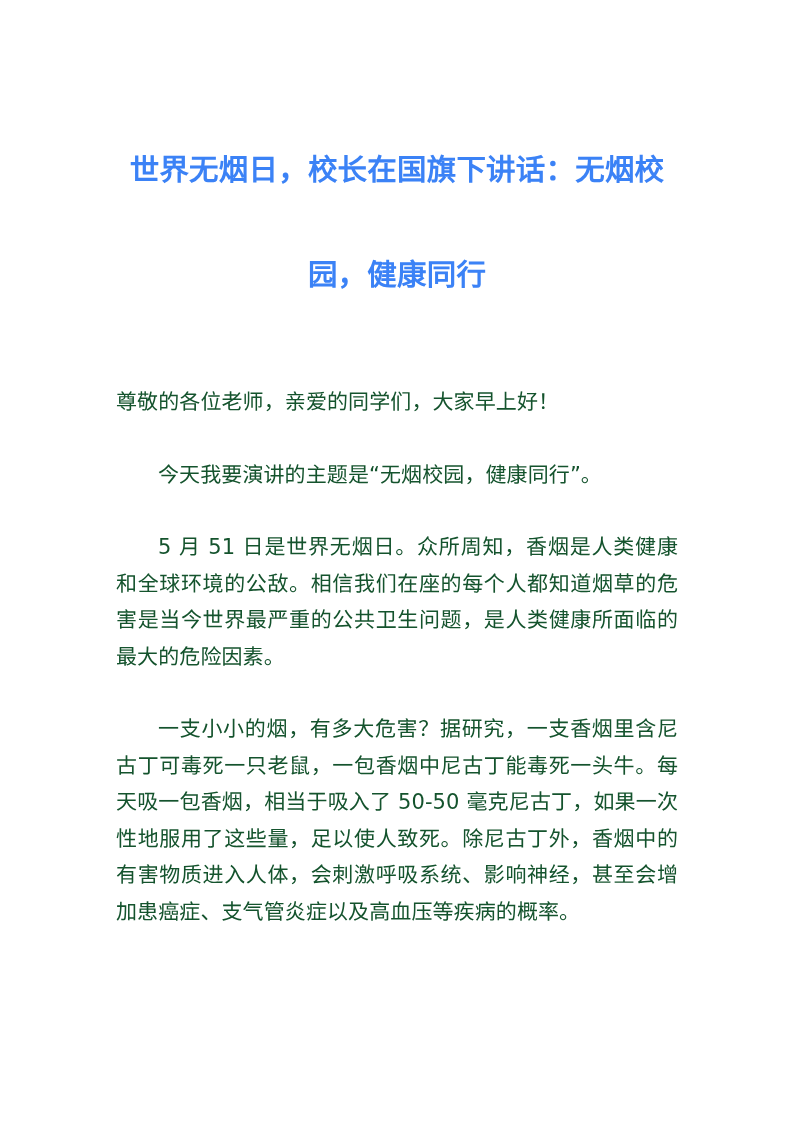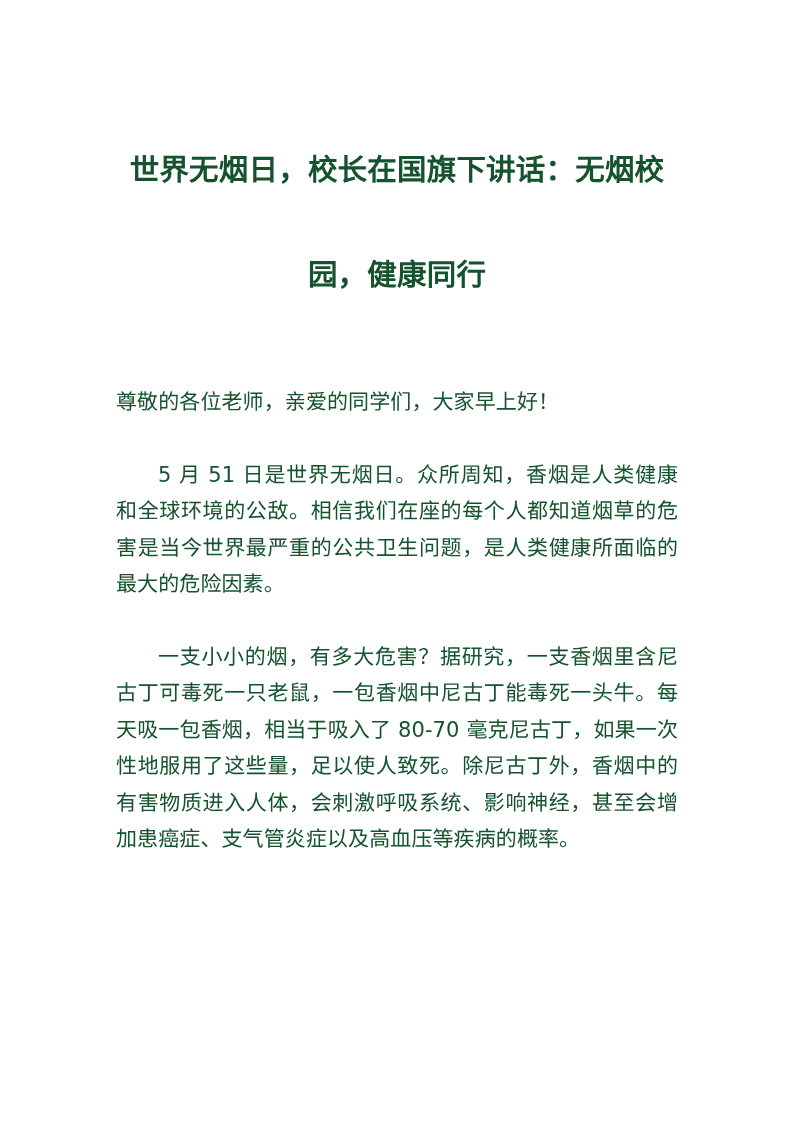--- a/index.html
+++ b/index.html
@@ -30,21 +30,21 @@
 
   
   .doc-title {
     margin: 0;
     padding-top: 118px;
     font-size: 29.5px;
     font-weight: 700;
     line-height: 105px;
     text-align: center;
     letter-spacing: 0.2px;
-    color: #14532d;
+    color: #3b82f6;
     word-break: break-all;
   }
 
   
   .body-block {
     margin-top: 56px;
   }
 
   p.para {
     margin: 0 0 36px 0;
@@ -69,20 +69,21 @@
 <body>
 
 <div class="page">
   <div class="doc-body">
 
     <h1 class="doc-title">世界无烟日，校长在国旗下讲话：无烟校园，健康同行</h1>
 
     <div class="body-block">
       <p class="para">尊敬的各位老师，亲爱的同学们，大家早上好！</p>
 
+      <p class="para indent">今天我要演讲的主题是“无烟校园，健康同行”。</p>
 
       <p class="para indent">5 月 51 日是世界无烟日。众所周知，香烟是人类健康和全球环境的公敌。相信我们在座的每个人都知道烟草的危害是当今世界最严重的公共卫生问题，是人类健康所面临的最大的危险因素。</p>
 
-      <p class="para indent">一支小小的烟，有多大危害？据研究，一支香烟里含尼古丁可毒死一只老鼠，一包香烟中尼古丁能毒死一头牛。每天吸一包香烟，相当于吸入了 80-70 毫克尼古丁，如果一次性地服用了这些量，足以使人致死。除尼古丁外，香烟中的有害物质进入人体，会刺激呼吸系统、影响神经，甚至会增加患癌症、支气管炎症以及高血压等疾病的概率。</p>
+      <p class="para indent">一支小小的烟，有多大危害？据研究，一支香烟里含尼古丁可毒死一只老鼠，一包香烟中尼古丁能毒死一头牛。每天吸一包香烟，相当于吸入了 50-50 毫克尼古丁，如果一次性地服用了这些量，足以使人致死。除尼古丁外，香烟中的有害物质进入人体，会刺激呼吸系统、影响神经，甚至会增加患癌症、支气管炎症以及高血压等疾病的概率。</p>
     </div>
 
   </div>
 </div>
 
 </body></html>

